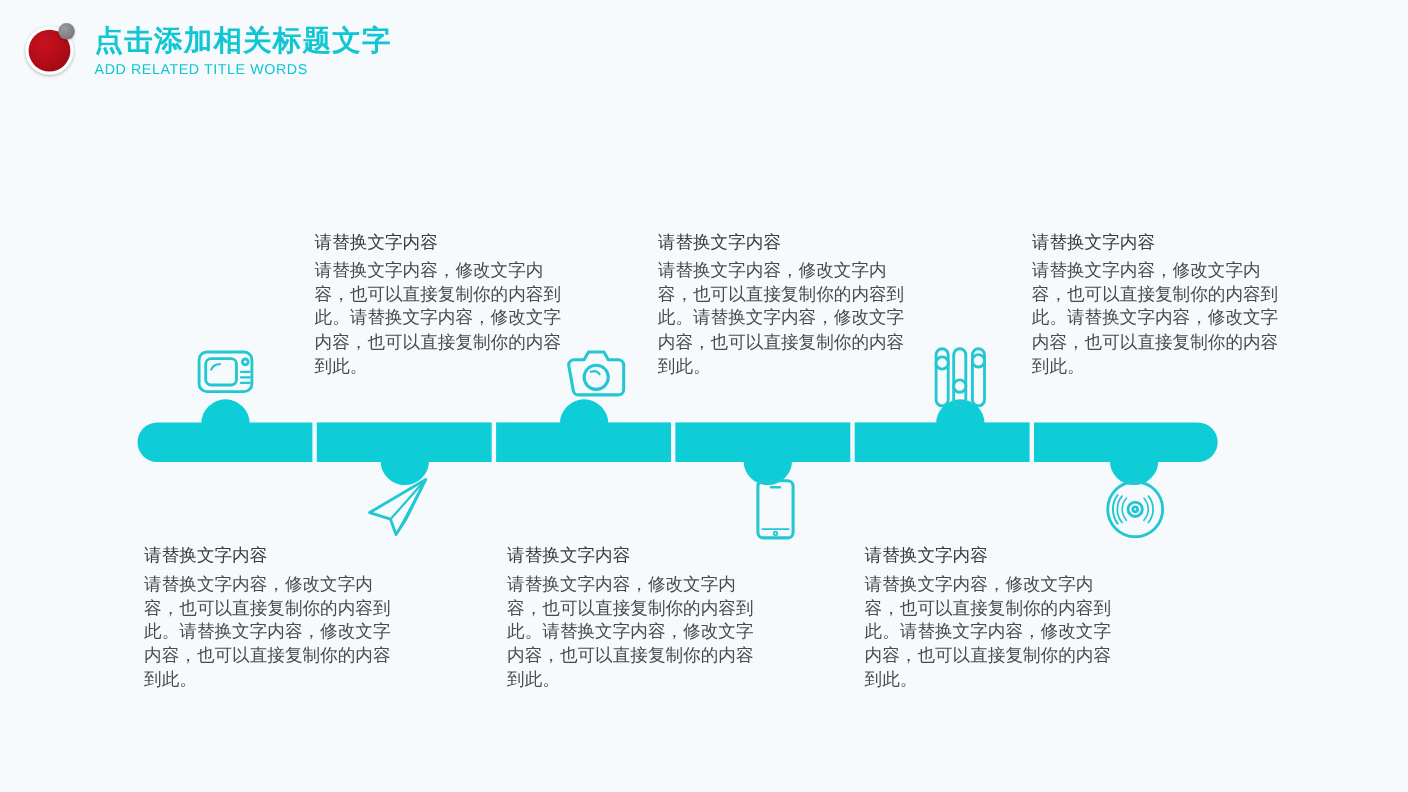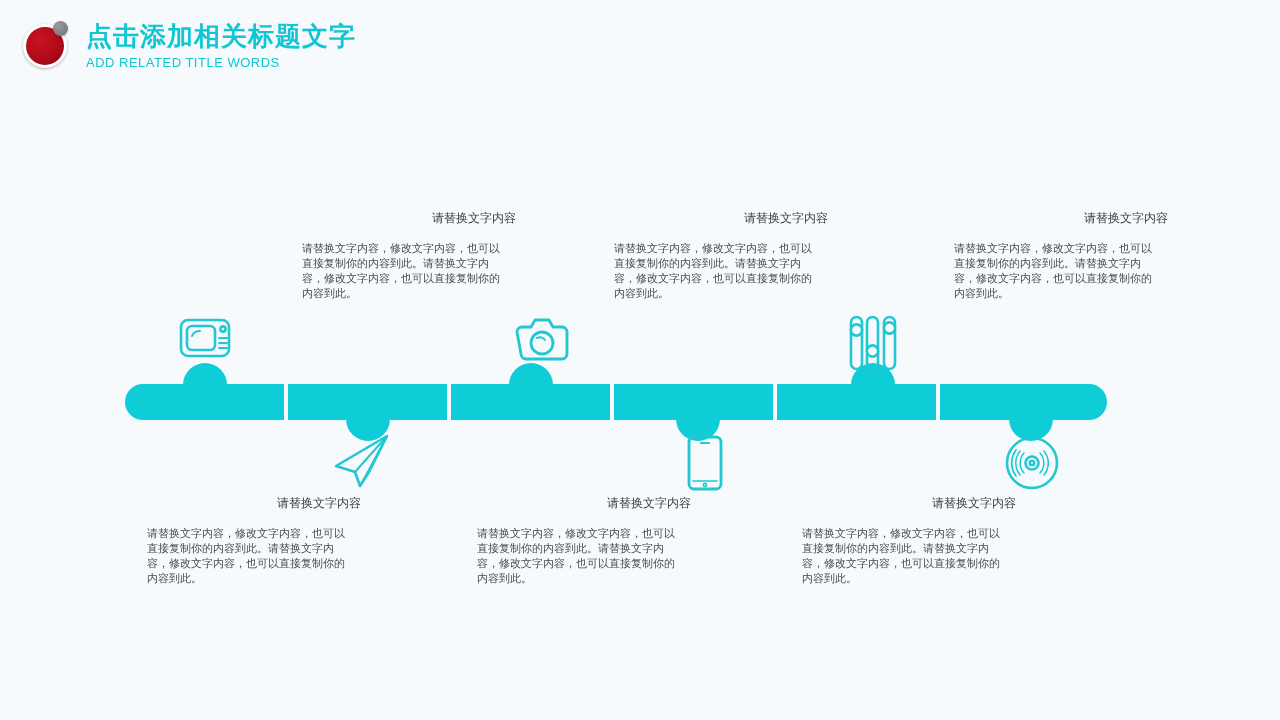--- a/index.html
+++ b/index.html
@@ -118,33 +118,32 @@
     justify-content: center;
   }
   .icon-slot svg { display: block; }
 
   
   .text-block {
     position: absolute;
     width: 230px;
   }
   .tb-title {
-    font-size: 12px;
+    font-size: 16px;
     color: #3b3b3b;
     font-weight: normal;
     line-height: 1.2;
     margin: 0 0 6px 0;
     white-space: nowrap;
-    text-align: right;
   }
   .tb-body {
-    font-size: 11px;
+    font-size: 16px;
     color: #4a4a4a;
     line-height: 1.35;
-    margin: 16px;
+    margin: 0;
     word-break: break-all;
   }
 </style>
 </head>
 <body>
 
 <div id="header">
 
   <div id="logo-mark">
     <div class="ring"></div>

